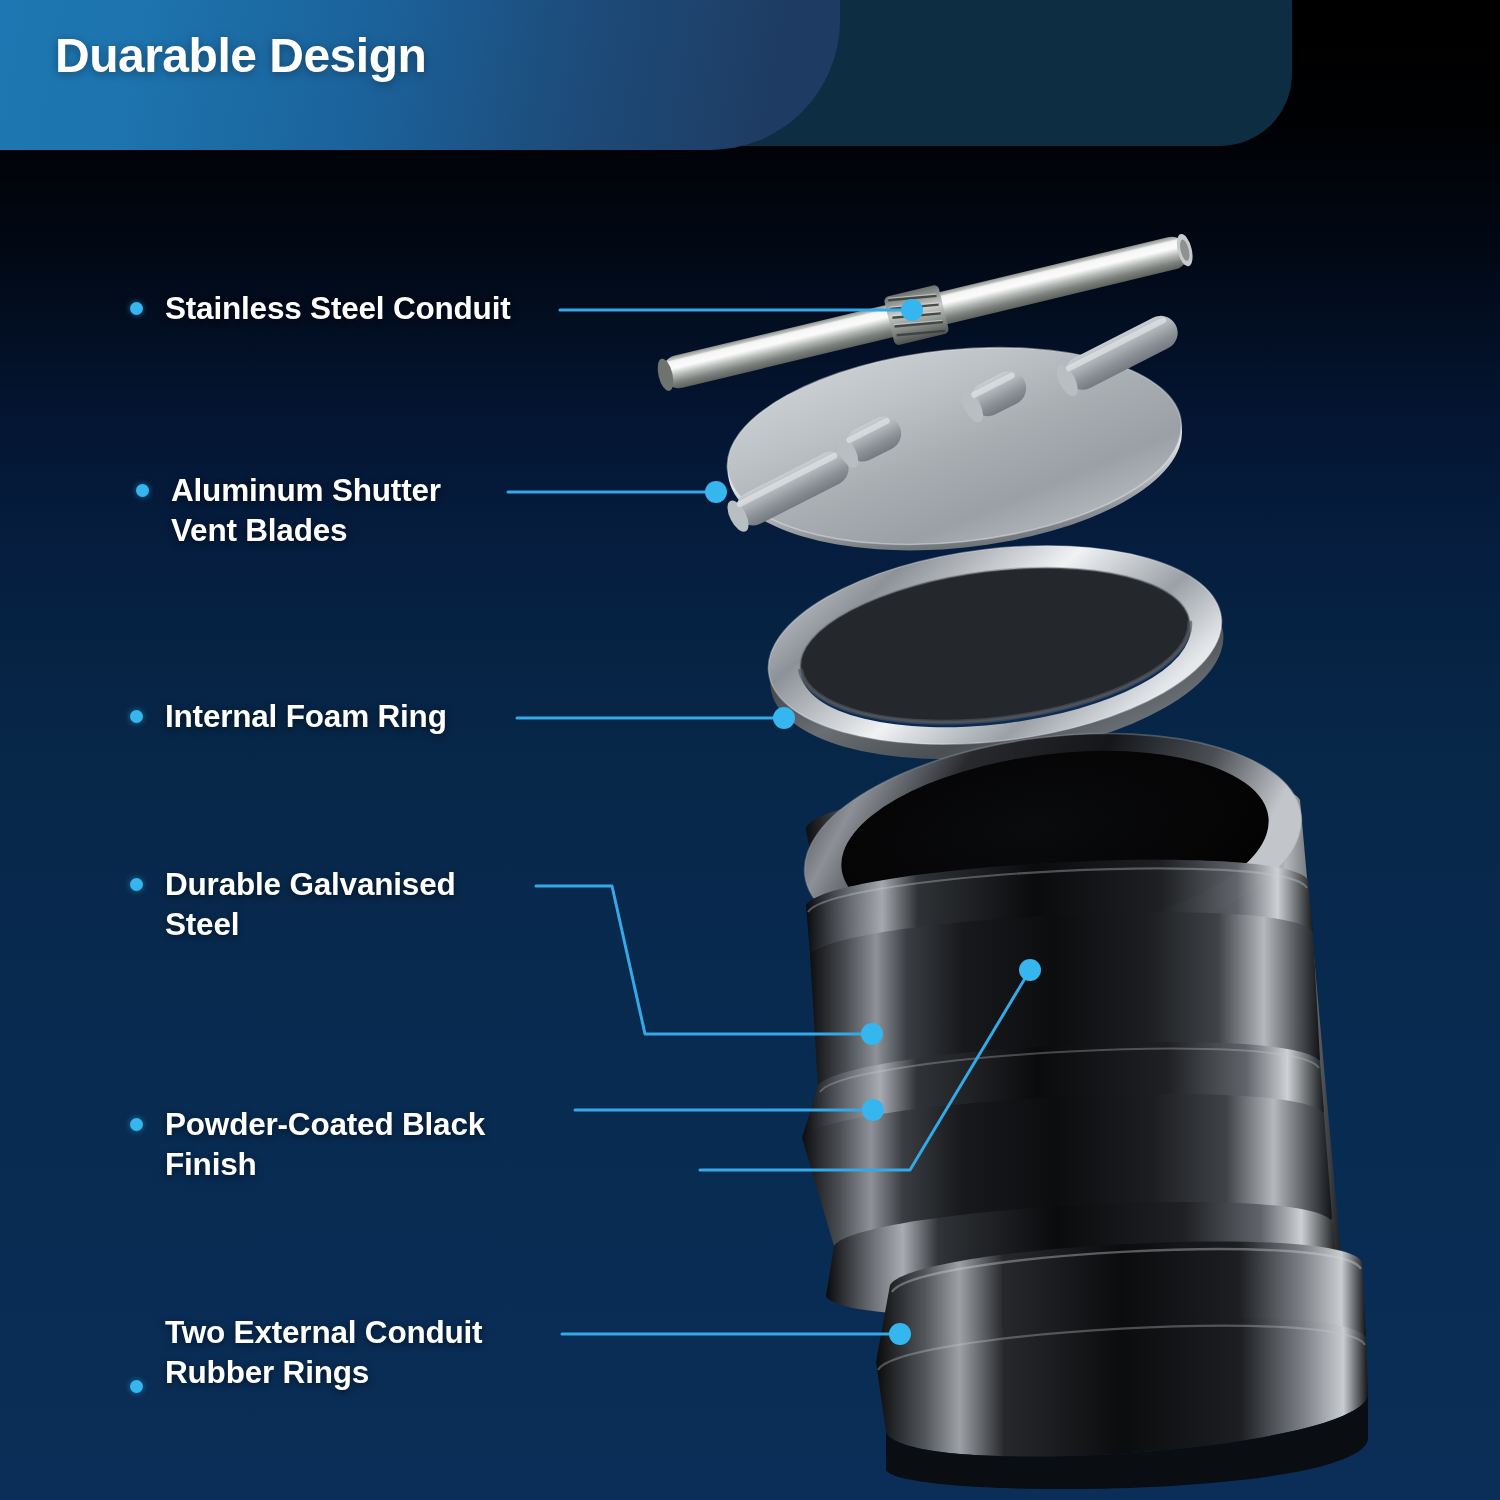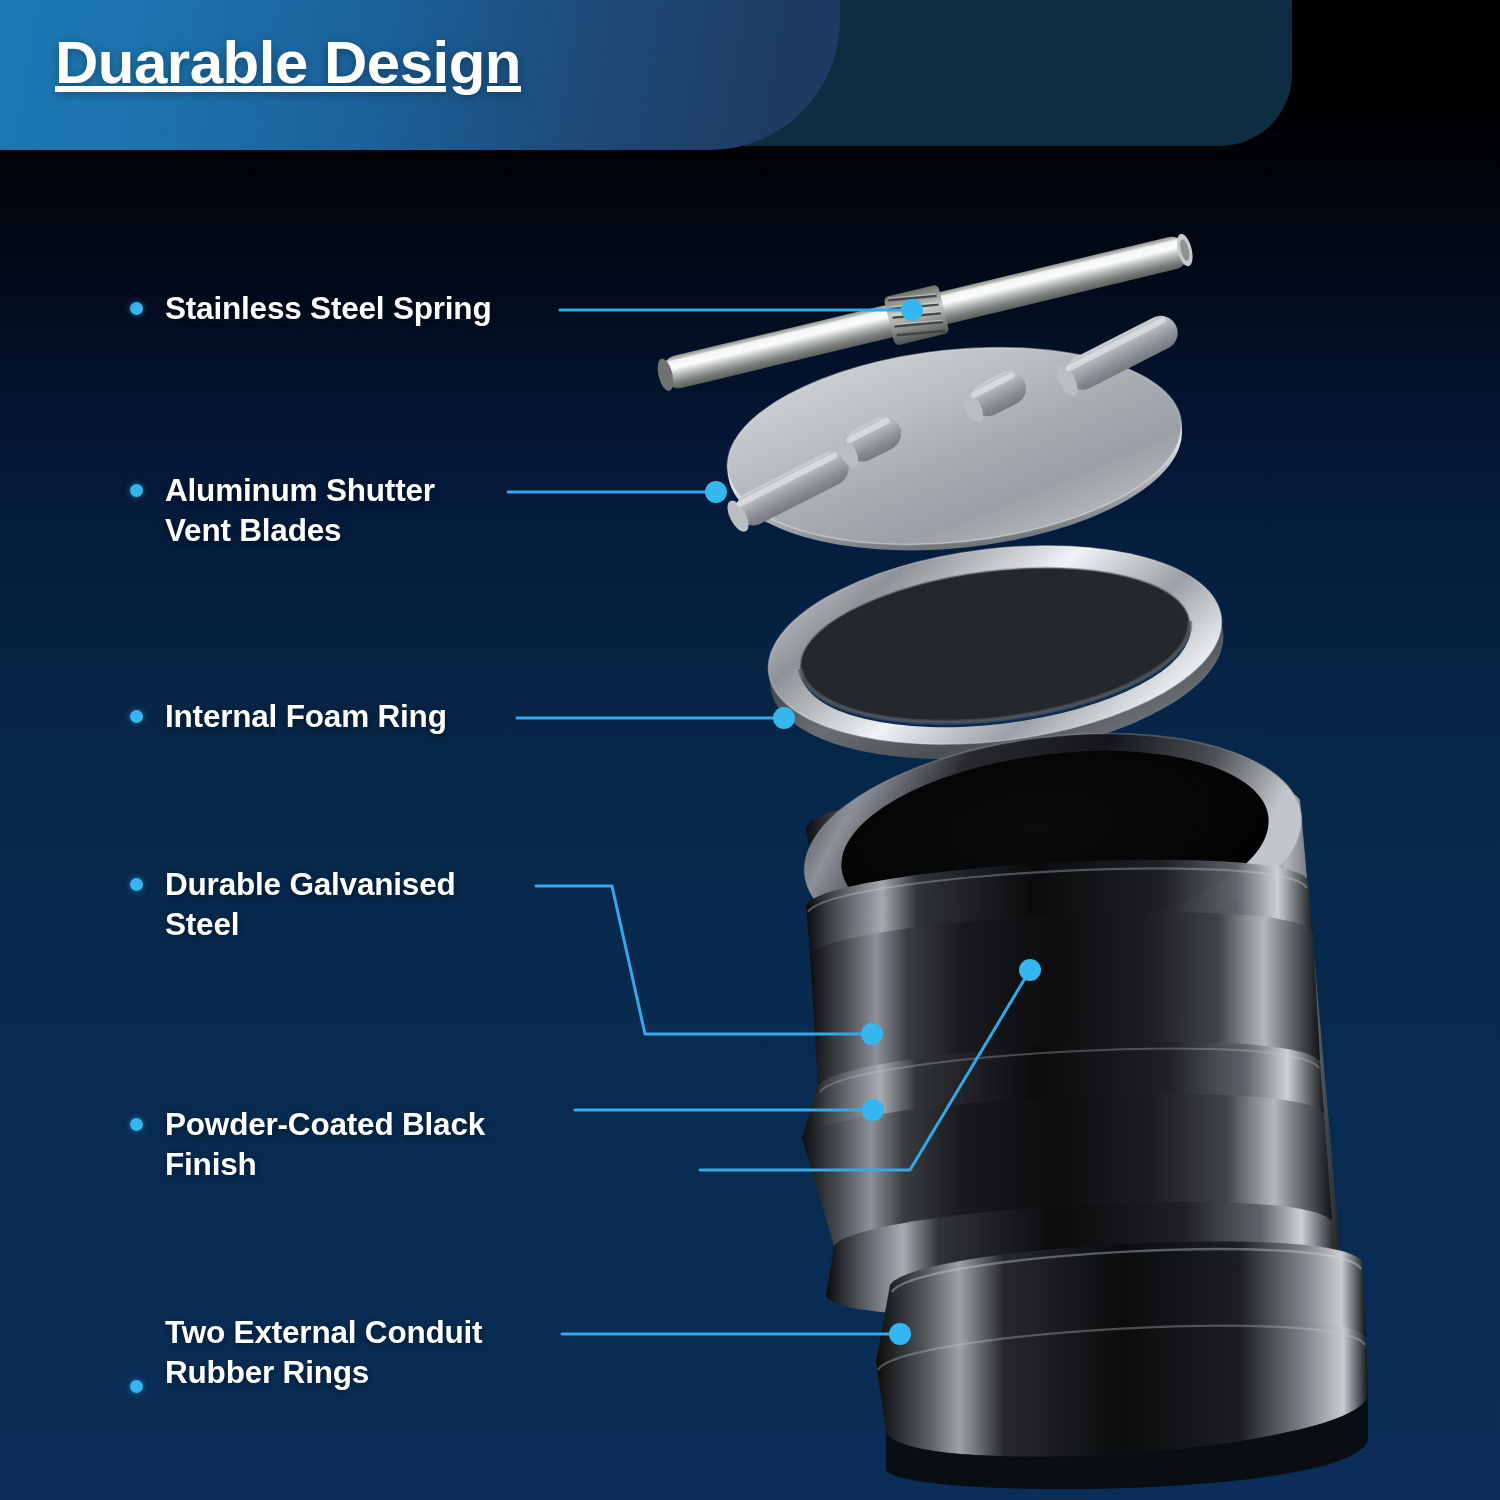--- a/index.html
+++ b/index.html
@@ -43,27 +43,26 @@
   .banner-front{
     position:absolute; left:-60px; top:-50px;
     width:900px; height:200px;
     background:linear-gradient(100deg,#1f79b4 0%,#1d74ae 22%,#1b629b 48%,#1d4a78 72%,#1e3c63 92%);
     border-bottom-right-radius:130px;
     z-index:3;
   }
   .page-title{
     position:absolute; left:55px; top:28px;
     z-index:6;
-    font-size:60px;
+    font-size:48px;
     font-weight:bold;
     letter-spacing:-0.5px;
     color:#ffffff;
     text-shadow:0 2px 10px rgba(0,0,0,.35);
     white-space:nowrap;
-    text-decoration:underline;
   }
 
   
   .product{
     position:absolute; inset:0; z-index:4;
     pointer-events:none;
   }
 
   
   .callout-lines{
@@ -323,24 +322,24 @@
       <circle cx="784" cy="718" r="11"></circle>
       <circle cx="872" cy="1034" r="11"></circle>
       <circle cx="873" cy="1110" r="11"></circle>
       <circle cx="900" cy="1334" r="11"></circle>
       <circle cx="1030" cy="970" r="11"></circle>
     </g>
   </svg>
 
   <div class="label" style="left:130px; top:288px;">
     <span class="dot"></span>
-    <span class="txt">Stainless Steel Spring</span>
-  </div>
-
-  <div class="label" style="left:130px; top:470px;">
+    <span class="txt">Stainless Steel Conduit</span>
+  </div>
+
+  <div class="label" style="left:136px; top:470px;">
     <span class="dot"></span>
     <span class="txt">Aluminum Shutter
 Vent Blades</span>
   </div>
 
   <div class="label" style="left:130px; top:864px;">
     <span class="dot"></span>
     <span class="txt">Durable Galvanised
 Steel</span>
   </div>

